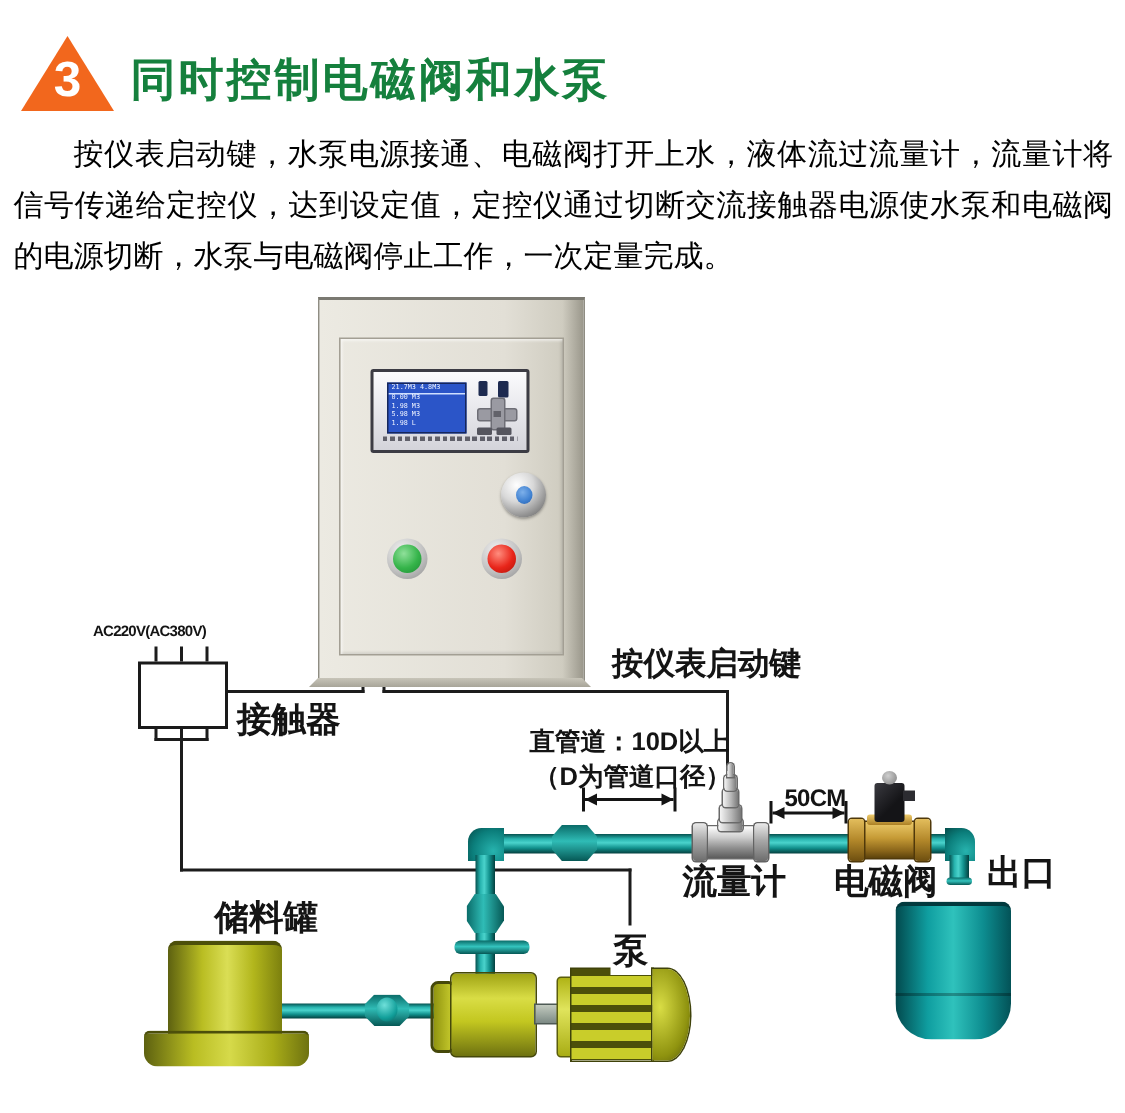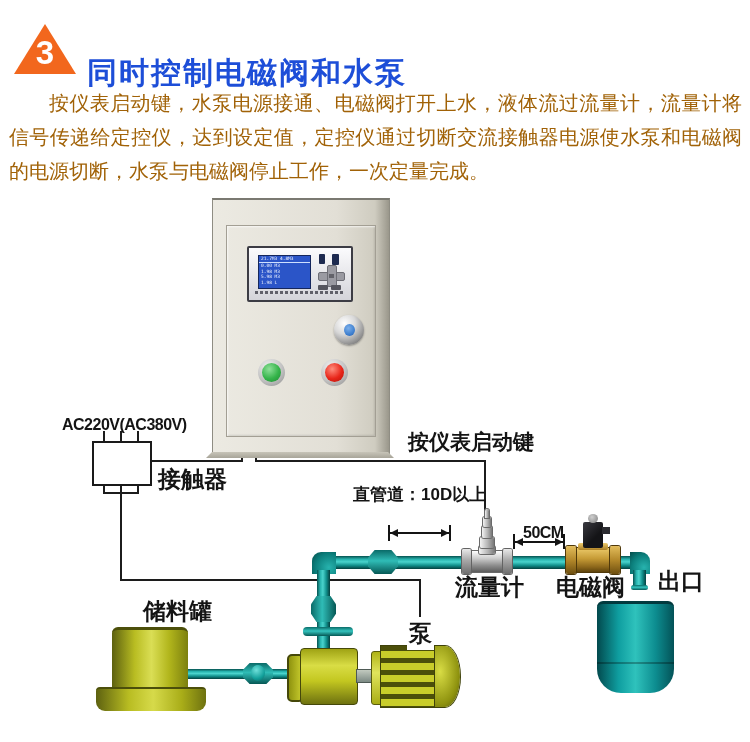--- a/index.html
+++ b/index.html
@@ -5,25 +5,25 @@
   html,body{margin:0;padding:0;background:#fff;}
   .page{position:relative;width:750px;height:742px;background:#ffffff;overflow:hidden;
         font-family:"Liberation Sans","DejaVu Sans",sans-serif;color:#111;}
 
   
   .tri{position:absolute;left:14px;top:24px;width:62px;height:50px;background:#f2671d;
        clip-path:polygon(50% 0,100% 100%,0 100%);}
   .tri-num{position:absolute;left:14px;top:34px;width:62px;text-align:center;
        color:#fff;font-size:33px;font-weight:700;}
   .title{position:absolute;left:87px;top:33px;font-size:30px;font-weight:700;
-       color:#1d4ed8;letter-spacing:2px;white-space:nowrap;margin-top:20px;}
+       color:#15803d;letter-spacing:2px;white-space:nowrap;}
 
   
   .desc{position:absolute;left:9px;top:86px;width:733px;font-size:20px;line-height:34px;
-       text-align:justify;text-indent:2em;color:#a16207;font-weight:500;}
+       text-align:justify;text-indent:2em;color:#000000;font-weight:500;}
 
   
   .wire{position:absolute;background:#1c1c1c;z-index:1;}
 
   
   .lbl{position:absolute;font-weight:700;color:#141414;white-space:nowrap;z-index:6;}
 
   
   .cabinet{position:absolute;left:212px;top:198px;width:176px;height:254px;
        background:linear-gradient(to right,#eceae2 0%,#e2dfd6 70%,#cfccc0 92%,#9a978b 100%);
@@ -253,24 +253,25 @@
       <div class="ah r"></div>
   </div>
   <div class="dimarrow" style="left:513px;top:534px;width:52px;height:15px;">
     <div class="bar" style="left:0;"></div>
       <div class="bar" style="right:0;"></div>
     <div class="dline"></div>
       <div class="ah l"></div>
       <div class="ah r"></div>
   </div>
 
-  <div class="lbl" style="left:62px;top:416px;font-size:16px;letter-spacing:-0.5px;">AC220V(AC380V)</div>
+  <div class="lbl" style="left:62px;top:416px;font-size:10px;letter-spacing:-0.5px;">AC220V(AC380V)</div>
   <div class="lbl" style="left:158px;top:464px;font-size:23px;">接触器</div>
   <div class="lbl" style="left:408px;top:428px;font-size:21px;">按仪表启动键</div>
   <div class="lbl" style="left:353px;top:483px;font-size:17px;">直管道：10D以上</div>
+  <div class="lbl" style="left:356px;top:506px;font-size:17px;">（D为管道口径）</div>
   <div class="lbl" style="left:523px;top:524px;font-size:16px;letter-spacing:-0.5px;">50CM</div>
   <div class="lbl" style="left:455px;top:572px;font-size:23px;">流量计</div>
   <div class="lbl" style="left:556px;top:572px;font-size:23px;">电磁阀</div>
   <div class="lbl" style="left:646px;top:566px;font-size:23px;margin-left:12px;">出口</div>
   <div class="lbl" style="left:108px;top:596px;font-size:23px;margin-left:35px;">储料罐</div>
   <div class="lbl" style="left:407px;top:617px;font-size:23px;background:#fff;padding:1px 2px;">泵</div>
 
 </div>
 
 </body></html>

